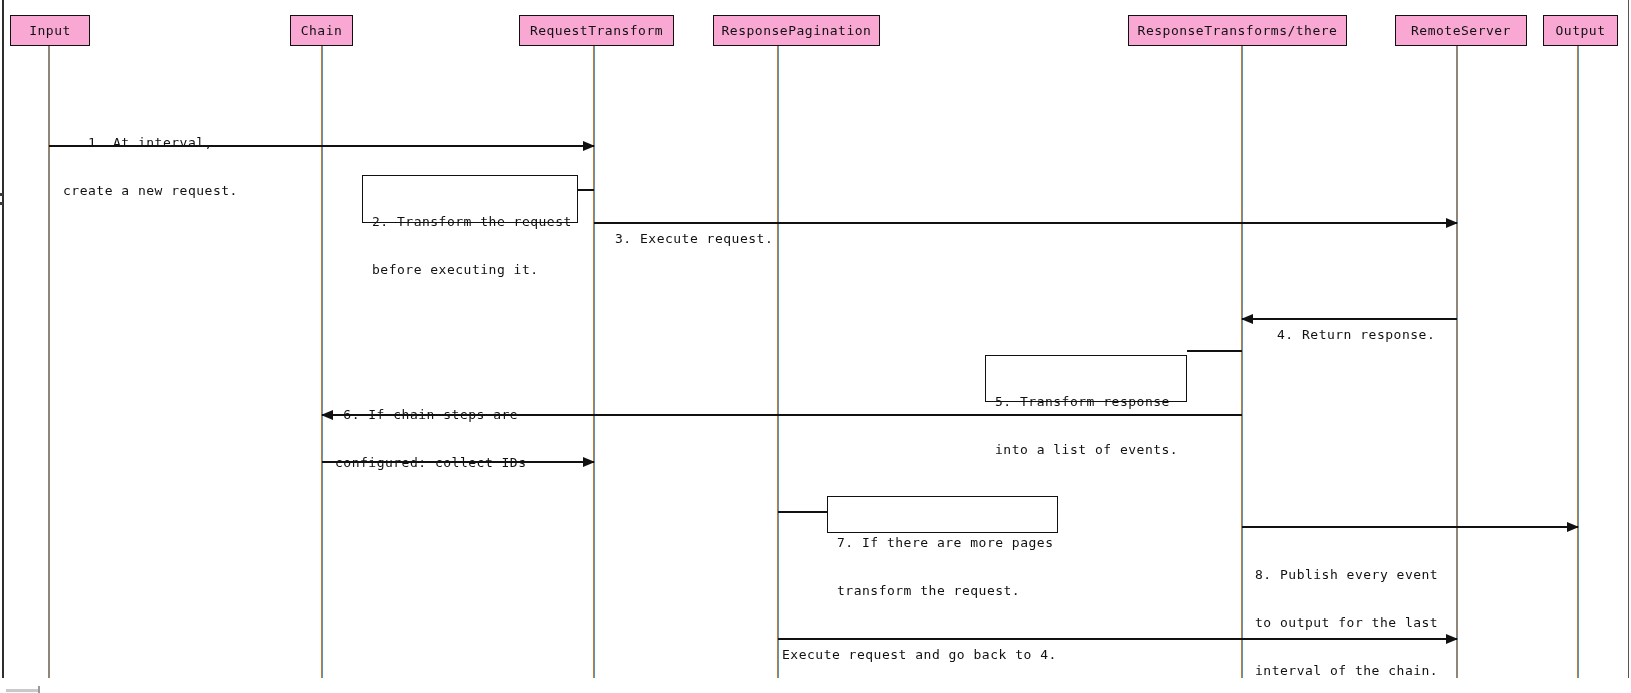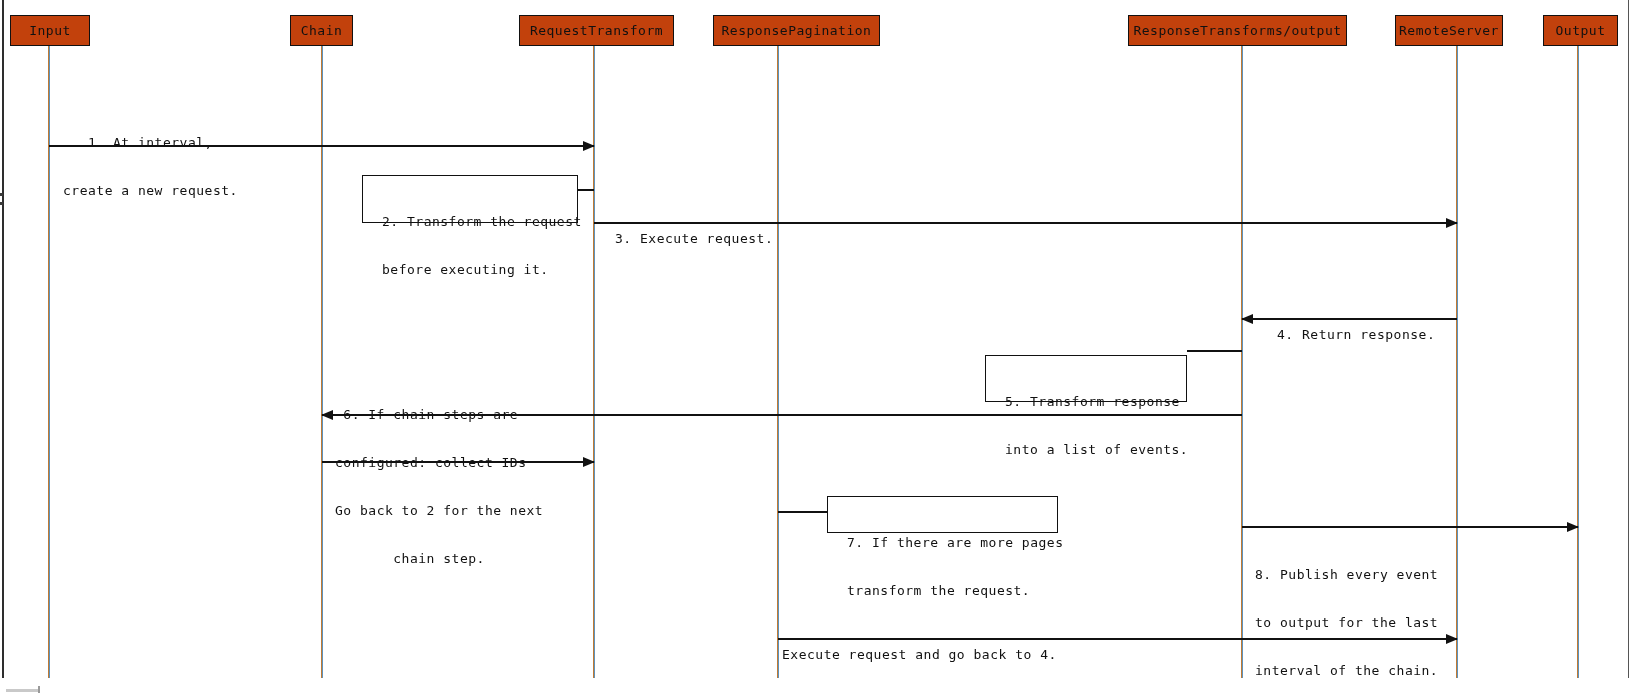--- a/index.html
+++ b/index.html
@@ -9,59 +9,59 @@
     font-size:13px;letter-spacing:0.5px;color:#111;
   }
   .edge-left{position:absolute;left:2px;top:0;width:2px;height:678px;background:#2e2e2e;}
   .edge-right{position:absolute;left:1628px;top:0;width:1px;height:678px;background:#555;}
   .edge-dash{position:absolute;left:0;width:3px;height:3px;background:#3a3a3a;}
   .bottom-bar{position:absolute;left:6px;top:689px;width:34px;height:3px;background:#c9c9c9;}
   .bottom-tick{position:absolute;left:38px;top:686px;width:2px;height:7px;background:#9a9a9a;}
 
   .actor{
     position:absolute;top:15px;height:31px;box-sizing:border-box;
-    border:1.5px solid #111;background:#c2410c;
+    border:1.5px solid #111;background:#f9a8d4;
     display:flex;align-items:center;justify-content:center;white-space:pre;
   }
   .lifeline{
     position:absolute;top:46px;height:632px;width:2px;
     background:linear-gradient(90deg,#bf7a35 0,#bf7a35 50%,#5e93bd 50%,#5e93bd 100%);
   }
   .msg{position:absolute;line-height:16px;white-space:pre;text-align:center;}
   .msg span{display:block;}
   .arrow{position:absolute;height:2px;background:#111;}
   .head-r{position:absolute;right:-1px;top:-4px;width:0;height:0;
     border-left:12px solid #111;border-top:5px solid transparent;border-bottom:5px solid transparent;}
   .head-l{position:absolute;left:-1px;top:-4px;width:0;height:0;
     border-right:12px solid #111;border-top:5px solid transparent;border-bottom:5px solid transparent;}
   .note{
     position:absolute;box-sizing:border-box;border:1.5px solid #111;background:#fff;
-    padding:6px 19px;line-height:16px;white-space:pre;
+    padding:6px 9px;line-height:16px;white-space:pre;
   }
   .note span{display:block;}
   .conn{position:absolute;height:1.5px;background:#111;}
 </style>
 </head>
 <body>
 
 <div class="stage">
 
   <div class="edge-left"></div>
   <div class="edge-right"></div>
   <div class="edge-dash" style="top:193px"></div>
   <div class="edge-dash" style="top:202px"></div>
   <div class="bottom-bar"></div>
   <div class="bottom-tick"></div>
 
   <div class="actor" style="left:10px;width:80px"><span>Input</span></div>
   <div class="actor" style="left:290px;width:63px"><span>Chain</span></div>
   <div class="actor" style="left:519px;width:155px"><span>RequestTransform</span></div>
   <div class="actor" style="left:713px;width:167px"><span>ResponsePagination</span></div>
-  <div class="actor" style="left:1128px;width:219px"><span>ResponseTransforms/output</span></div>
-  <div class="actor" style="left:1395px;width:108px"><span>RemoteServer</span></div>
+  <div class="actor" style="left:1128px;width:219px"><span>ResponseTransforms/there</span></div>
+  <div class="actor" style="left:1395px;width:132px"><span>RemoteServer</span></div>
   <div class="actor" style="left:1543px;width:75px"><span>Output</span></div>
 
   <div class="lifeline" style="left:48px"></div>
   <div class="lifeline" style="left:321px"></div>
   <div class="lifeline" style="left:593px"></div>
   <div class="lifeline" style="left:777px"></div>
   <div class="lifeline" style="left:1241px"></div>
   <div class="lifeline" style="left:1456px"></div>
   <div class="lifeline" style="left:1577px"></div>
 
@@ -103,24 +103,20 @@
     <span>6. If chain steps are</span>
     <span>configured: collect IDs</span>
   </div>
   <div class="arrow" style="left:322px;top:414px;width:920px">
       <i class="head-l"></i>
     </div>
 
   <div class="arrow" style="left:322px;top:461px;width:272px">
       <i class="head-r"></i>
     </div>
-  <div class="msg" style="left:335px;top:471px">
-    <span>Go back to 2 for the next</span>
-    <span>chain step.</span>
-  </div>
 
   <div class="note" style="left:827px;top:496px;width:231px;height:37px">
     <span>7. If there are more pages</span>
     <span>transform the request.</span>
   </div>
   <div class="conn" style="left:778px;top:511px;width:49px"></div>
 
   <div class="arrow" style="left:1242px;top:526px;width:336px">
       <i class="head-r"></i>
     </div>

